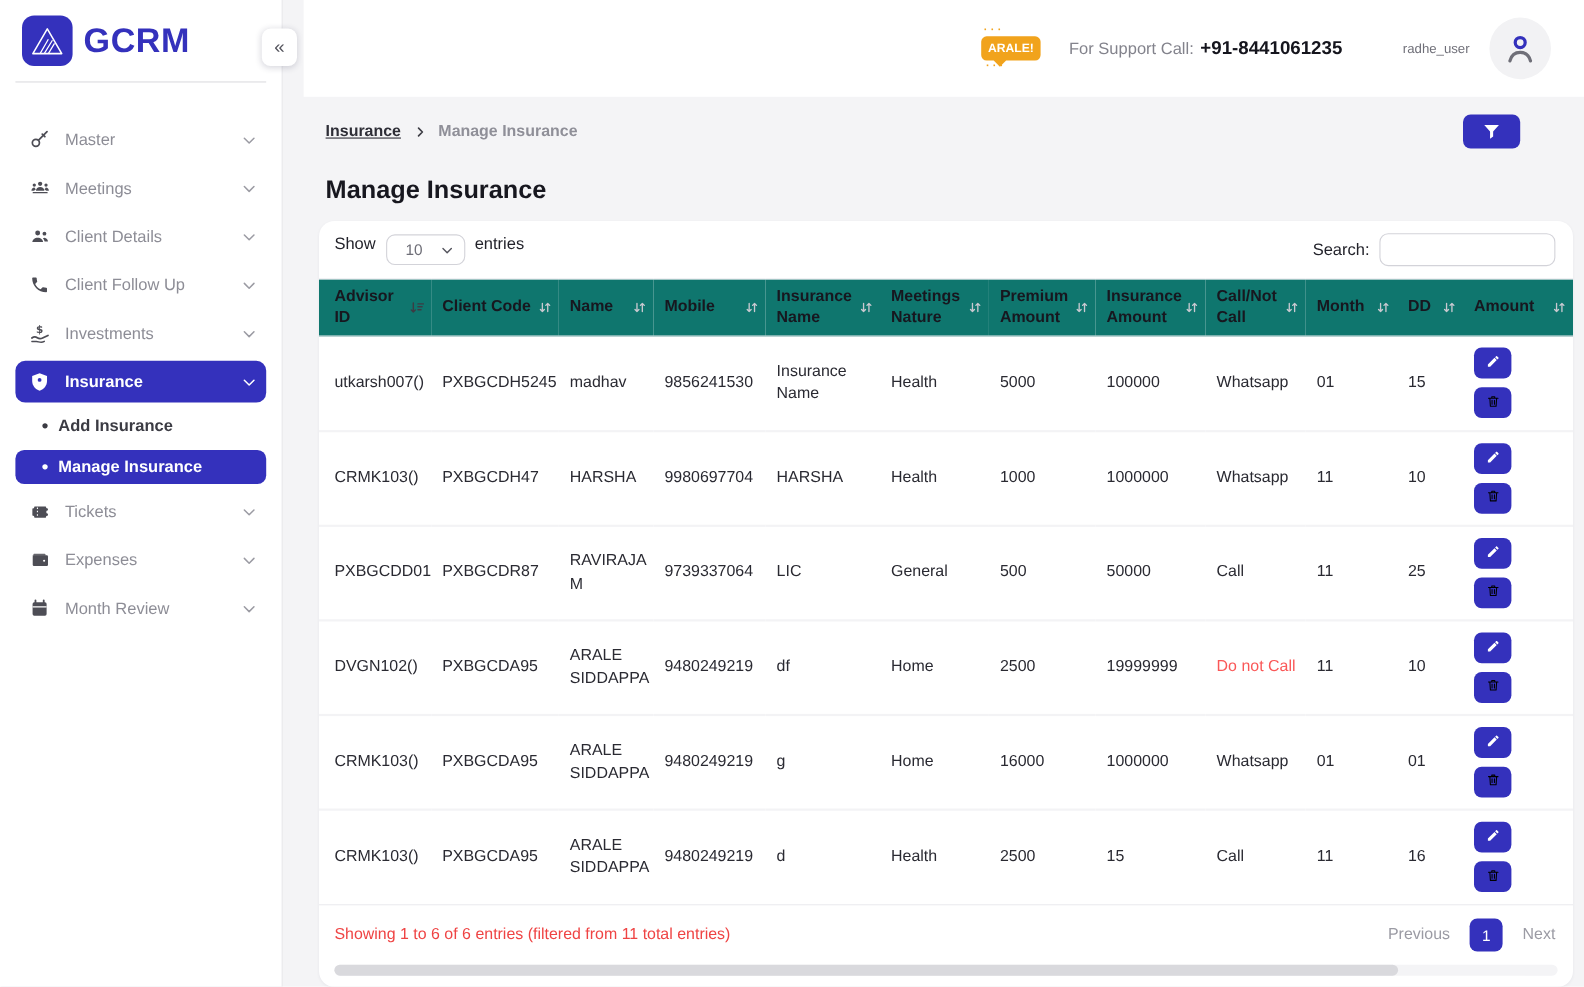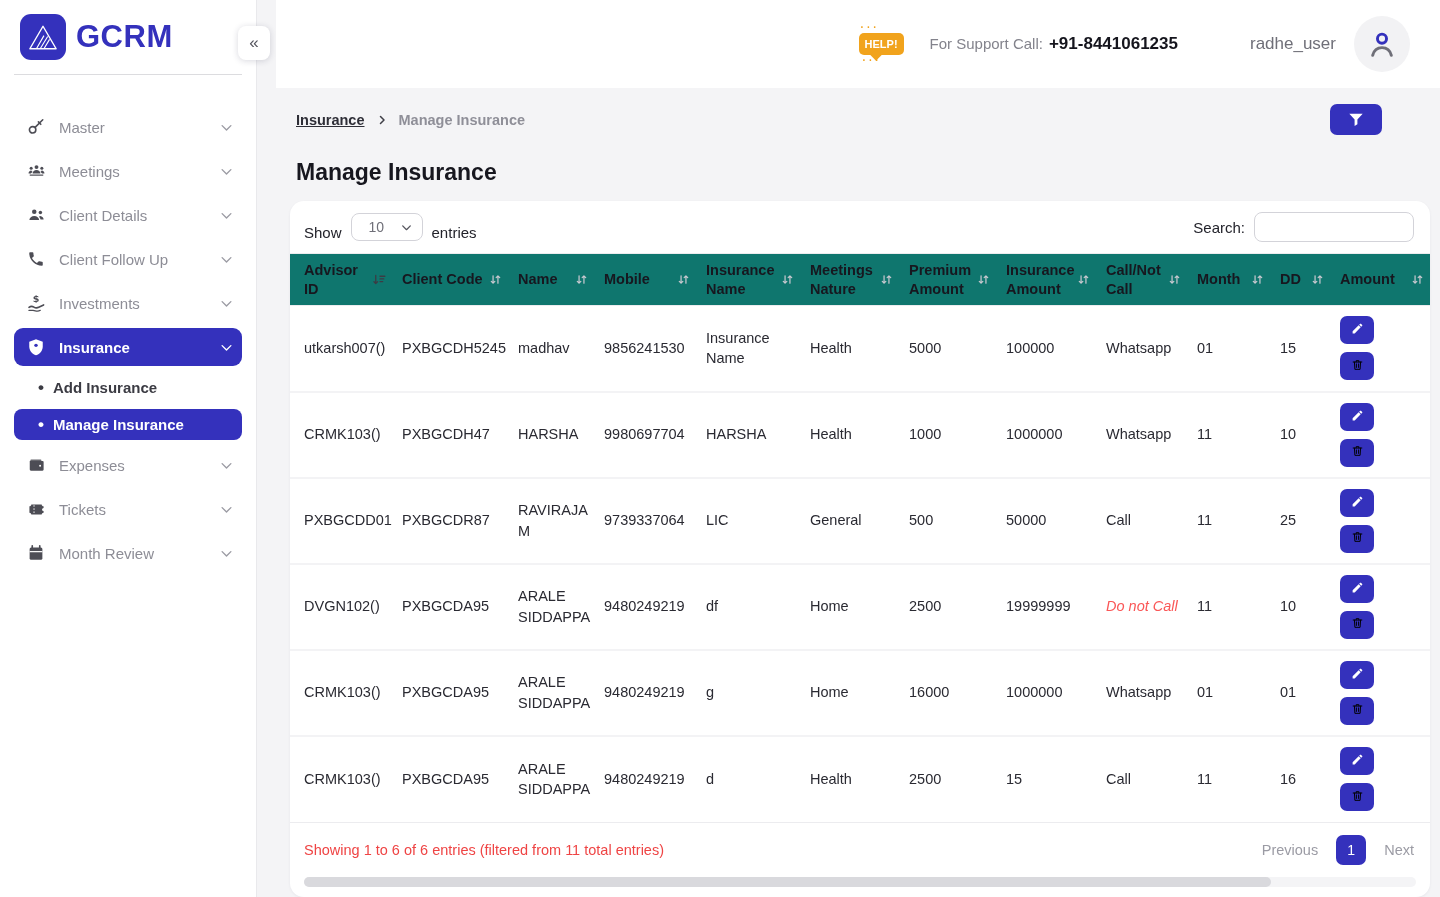--- a/index.html
+++ b/index.html
@@ -45,56 +45,56 @@
   
   .main{flex:1;display:flex;flex-direction:column;min-width:0;}
   .topbar{height:88px;background:#fff;display:flex;align-items:center;justify-content:flex-end;padding-right:30px;flex:none;}
   .help-badge{position:relative;background:var(--badge);color:#fff;font-weight:700;font-size:11px;padding:5px 6px;border-radius:5px;cursor:pointer;}
   .help-badge .dots-top{position:absolute;top:-11px;left:2px;color:var(--badge);font-size:10px;letter-spacing:3px;}
   .help-badge .dots-bottom{position:absolute;bottom:-11px;left:4px;color:var(--badge);font-size:10px;letter-spacing:3px;}
   .help-badge .tail{position:absolute;bottom:-4px;left:13px;width:8px;height:8px;background:var(--badge);transform:rotate(45deg);}
   .support{margin-left:26px;display:flex;align-items:baseline;gap:6px;}
   .support-label{color:#83838c;font-size:15px;}
   .support-number{color:#15151d;font-size:17px;font-weight:700;}
-  .username{color:#6f6f78;font-size:17px;margin-left:72px;}
+  .username{color:#6f6f78;font-size:12px;margin-left:55px;}
   .avatar{width:56px;height:56px;border-radius:50%;background:#f2f2f4;display:flex;align-items:center;justify-content:center;margin-left:18px;cursor:pointer;}
 
   .content{flex:1;padding:16px 30px 0 14px;}
   .content-head{display:flex;justify-content:space-between;align-items:flex-start;}
   .breadcrumb{display:flex;align-items:center;gap:11px;padding:8px 0 0 6px;font-size:14.5px;}
   .breadcrumb a{color:#2e2e37;font-weight:700;text-decoration:underline;cursor:pointer;}
   .breadcrumb .crumb-sep{display:flex;color:#3f3f47;}
   .breadcrumb .crumb-current{color:#8f8f98;font-weight:600;}
   .filter-btn{width:52px;height:31px;margin-right:28px;background:var(--primary);border:none;border-radius:7px;display:flex;align-items:center;justify-content:center;cursor:pointer;}
   .page-title{font-size:23px;font-weight:600;color:#17171f;margin:24px 0 15px 6px;}
 
   
   .card{background:#fff;border-radius:14px;width:1140px;box-shadow:0 1px 3px rgba(30,30,60,.06);overflow:hidden;}
   .card-controls{display:flex;justify-content:space-between;align-items:center;padding:11px 16px 11px 14px;}
-  .show-entries{display:flex;align-items:flex-end;gap:9px;font-size:15px;color:#23232b;}
+  .show-entries{display:flex;align-items:flex-start;gap:9px;font-size:15px;color:#23232b;}
   .select{width:72px;height:28px;border:1px solid #d3d3d9;border-radius:8px;display:flex;align-items:center;justify-content:space-between;
     padding:0 9px 0 17px;color:#6f6f78;font-size:14px;cursor:pointer;background:#fff;}
   .select .sel-chevron{display:flex;color:#55555e;}
   .search{display:flex;align-items:center;gap:9px;font-size:15px;color:#23232b;}
   .search input{width:160px;height:30px;border:1px solid #d3d3d9;border-radius:8px;outline:none;padding:0 9px;font:inherit;background:#fff;}
 
   table{width:100%;border-collapse:collapse;table-layout:fixed;}
   thead tr{background:#0f766e;}
   th{height:52px;font-size:14.5px;font-weight:700;color:#17171f;text-align:left;padding:0 6px 0 10px;
      border-top:1px solid var(--border);border-bottom:1px solid var(--border);line-height:1.25;cursor:pointer;}
   th:first-child{padding-left:14px;}
   .th-inner{display:flex;align-items:center;justify-content:space-between;gap:4px;}
   .th-inner .th-label{min-width:0;}
   .sort{display:flex;flex:none;color:#c9c9d0;}
   .sort.sort-active{color:#3c3c44;}
   td{height:86px;font-size:14.5px;color:var(--txt-cell);padding:0 8px 0 10px;vertical-align:middle;line-height:1.4;
      border-top:2px solid #f3f3f5;overflow:hidden;}
   td:first-child{padding-left:14px;}
   tbody tr:first-child td{border-top:none;}
-  td.danger{color:var(--danger);font-style:italic;}
+  td.danger{color:var(--danger);}
   .action-cell{display:flex;flex-direction:column;gap:8px;}
   .icon-btn{width:34px;height:28px;border-radius:7px;background:var(--primary);border:none;display:flex;align-items:center;justify-content:center;cursor:pointer;}
 
   .card-footer{display:flex;justify-content:space-between;align-items:center;padding:12px 16px 8px 14px;border-top:1px solid var(--border);}
   .summary{font-size:14.5px;color:#ef4444;}
   .pagination{display:flex;align-items:center;gap:18px;font-size:14.5px;color:#9b9ba4;}
   .page-link{cursor:pointer;}
   .page-current{width:30px;height:30px;background:var(--primary);color:#fff;border-radius:7px;display:flex;align-items:center;justify-content:center;font-size:14px;cursor:pointer;}
   .hscroll{height:10px;margin:4px 14px 10px 14px;background:#f4f4f6;border-radius:6px;position:relative;cursor:pointer;}
   .hscroll-thumb{position:absolute;left:0;top:0;height:10px;width:87%;background:#d9d9dd;border-radius:6px;}
@@ -209,49 +209,49 @@
         <div class="submenu-item">
           <span class="bullet">•</span>
           <span>Add Insurance</span>
         </div>
         <div class="submenu-item active">
           <span class="bullet">•</span>
           <span>Manage Insurance</span>
         </div>
         <div class="menu-item">
           <span class="mi-icon">
+            <svg width="19" height="17" viewBox="0 0 24 24" fill="currentColor">
+              <path d="M2 7.5c1.5 0 2.7-1.2 2.7-2.7h14.6c0 1.5 1.2 2.7 2.7 2.7v2.3a2.2 2.2 0 0 0 0 4.4v2.3c-1.5 0-2.7 1.2-2.7 2.7H4.7c0-1.5-1.2-2.7-2.7-2.7z"></path>
+              <path d="M8.5 6v12" stroke="#fff" stroke-width="1.4" stroke-dasharray="2 2.4"></path>
+            </svg>
+          </span>
+          <span class="mi-label">Tickets</span>
+          <span class="mi-chevron">
+            <svg width="15" height="15" viewBox="0 0 24 24" fill="none" stroke="currentColor" stroke-linecap="round" stroke-linejoin="round" stroke-width="2.2">
+              <path d="M5 9l7 7 7-7"></path>
+            </svg>
+          </span>
+        </div>
+        <div class="menu-item">
+          <span class="mi-icon">
             <svg width="19" height="18" viewBox="0 0 24 24" fill="currentColor">
               <path d="M4.5 4.5h13a1 1 0 0 1 1 1V7h-14a1.5 1.5 0 0 1 0-2.5z" opacity=".85"></path>
               <path d="M3 6.5h17a1.5 1.5 0 0 1 1.5 1.5v10A1.5 1.5 0 0 1 20 19.5H4.5A1.5 1.5 0 0 1 3 18z"></path>
               <circle cx="16.8" cy="13" r="1.3" fill="#fff"></circle>
             </svg>
           </span>
           <span class="mi-label">Expenses</span>
           <span class="mi-chevron">
             <svg width="15" height="15" viewBox="0 0 24 24" fill="none" stroke="currentColor" stroke-linecap="round" stroke-linejoin="round" stroke-width="2.2">
               <path d="M5 9l7 7 7-7"></path>
             </svg>
           </span>
         </div>
         <div class="menu-item">
           <span class="mi-icon">
-            <svg width="19" height="17" viewBox="0 0 24 24" fill="currentColor">
-              <path d="M2 7.5c1.5 0 2.7-1.2 2.7-2.7h14.6c0 1.5 1.2 2.7 2.7 2.7v2.3a2.2 2.2 0 0 0 0 4.4v2.3c-1.5 0-2.7 1.2-2.7 2.7H4.7c0-1.5-1.2-2.7-2.7-2.7z"></path>
-              <path d="M8.5 6v12" stroke="#fff" stroke-width="1.4" stroke-dasharray="2 2.4"></path>
-            </svg>
-          </span>
-          <span class="mi-label">Tickets</span>
-          <span class="mi-chevron">
-            <svg width="15" height="15" viewBox="0 0 24 24" fill="none" stroke="currentColor" stroke-linecap="round" stroke-linejoin="round" stroke-width="2.2">
-              <path d="M5 9l7 7 7-7"></path>
-            </svg>
-          </span>
-        </div>
-        <div class="menu-item">
-          <span class="mi-icon">
             <svg width="18" height="18" viewBox="0 0 24 24" fill="currentColor">
               <path d="M7 2.3v3.4M17 2.3v3.4" stroke="currentColor" stroke-width="2.2" stroke-linecap="round"></path>
               <rect x="3.5" y="4.8" width="17" height="16.2" rx="2"></rect>
               <path d="M3.5 10.2h17" stroke="#fff" stroke-width="1.6"></path>
             </svg>
           </span>
           <span class="mi-label">Month Review</span>
           <span class="mi-chevron">
             <svg width="15" height="15" viewBox="0 0 24 24" fill="none" stroke="currentColor" stroke-linecap="round" stroke-linejoin="round" stroke-width="2.2">
               <path d="M5 9l7 7 7-7"></path>
@@ -263,21 +263,21 @@
 
   <button class="collapse-btn">
     <span>«</span>
   </button>
 
   <div class="main">
 
     <header class="topbar">
       <div class="help-badge">
         <span class="dots-top">···</span>
-        <span>HELP!</span>
+        <span>ARALE!</span>
         <span class="tail"></span>
         <span class="dots-bottom">···</span>
       </div>
       <div class="support">
         <span class="support-label">For Support Call:</span>
         <span class="support-number">+91-8441061235</span>
       </div>
       <span class="username">radhe_user</span>
       <div class="avatar">
         <svg width="32" height="32" viewBox="0 0 24 24" fill="none">

